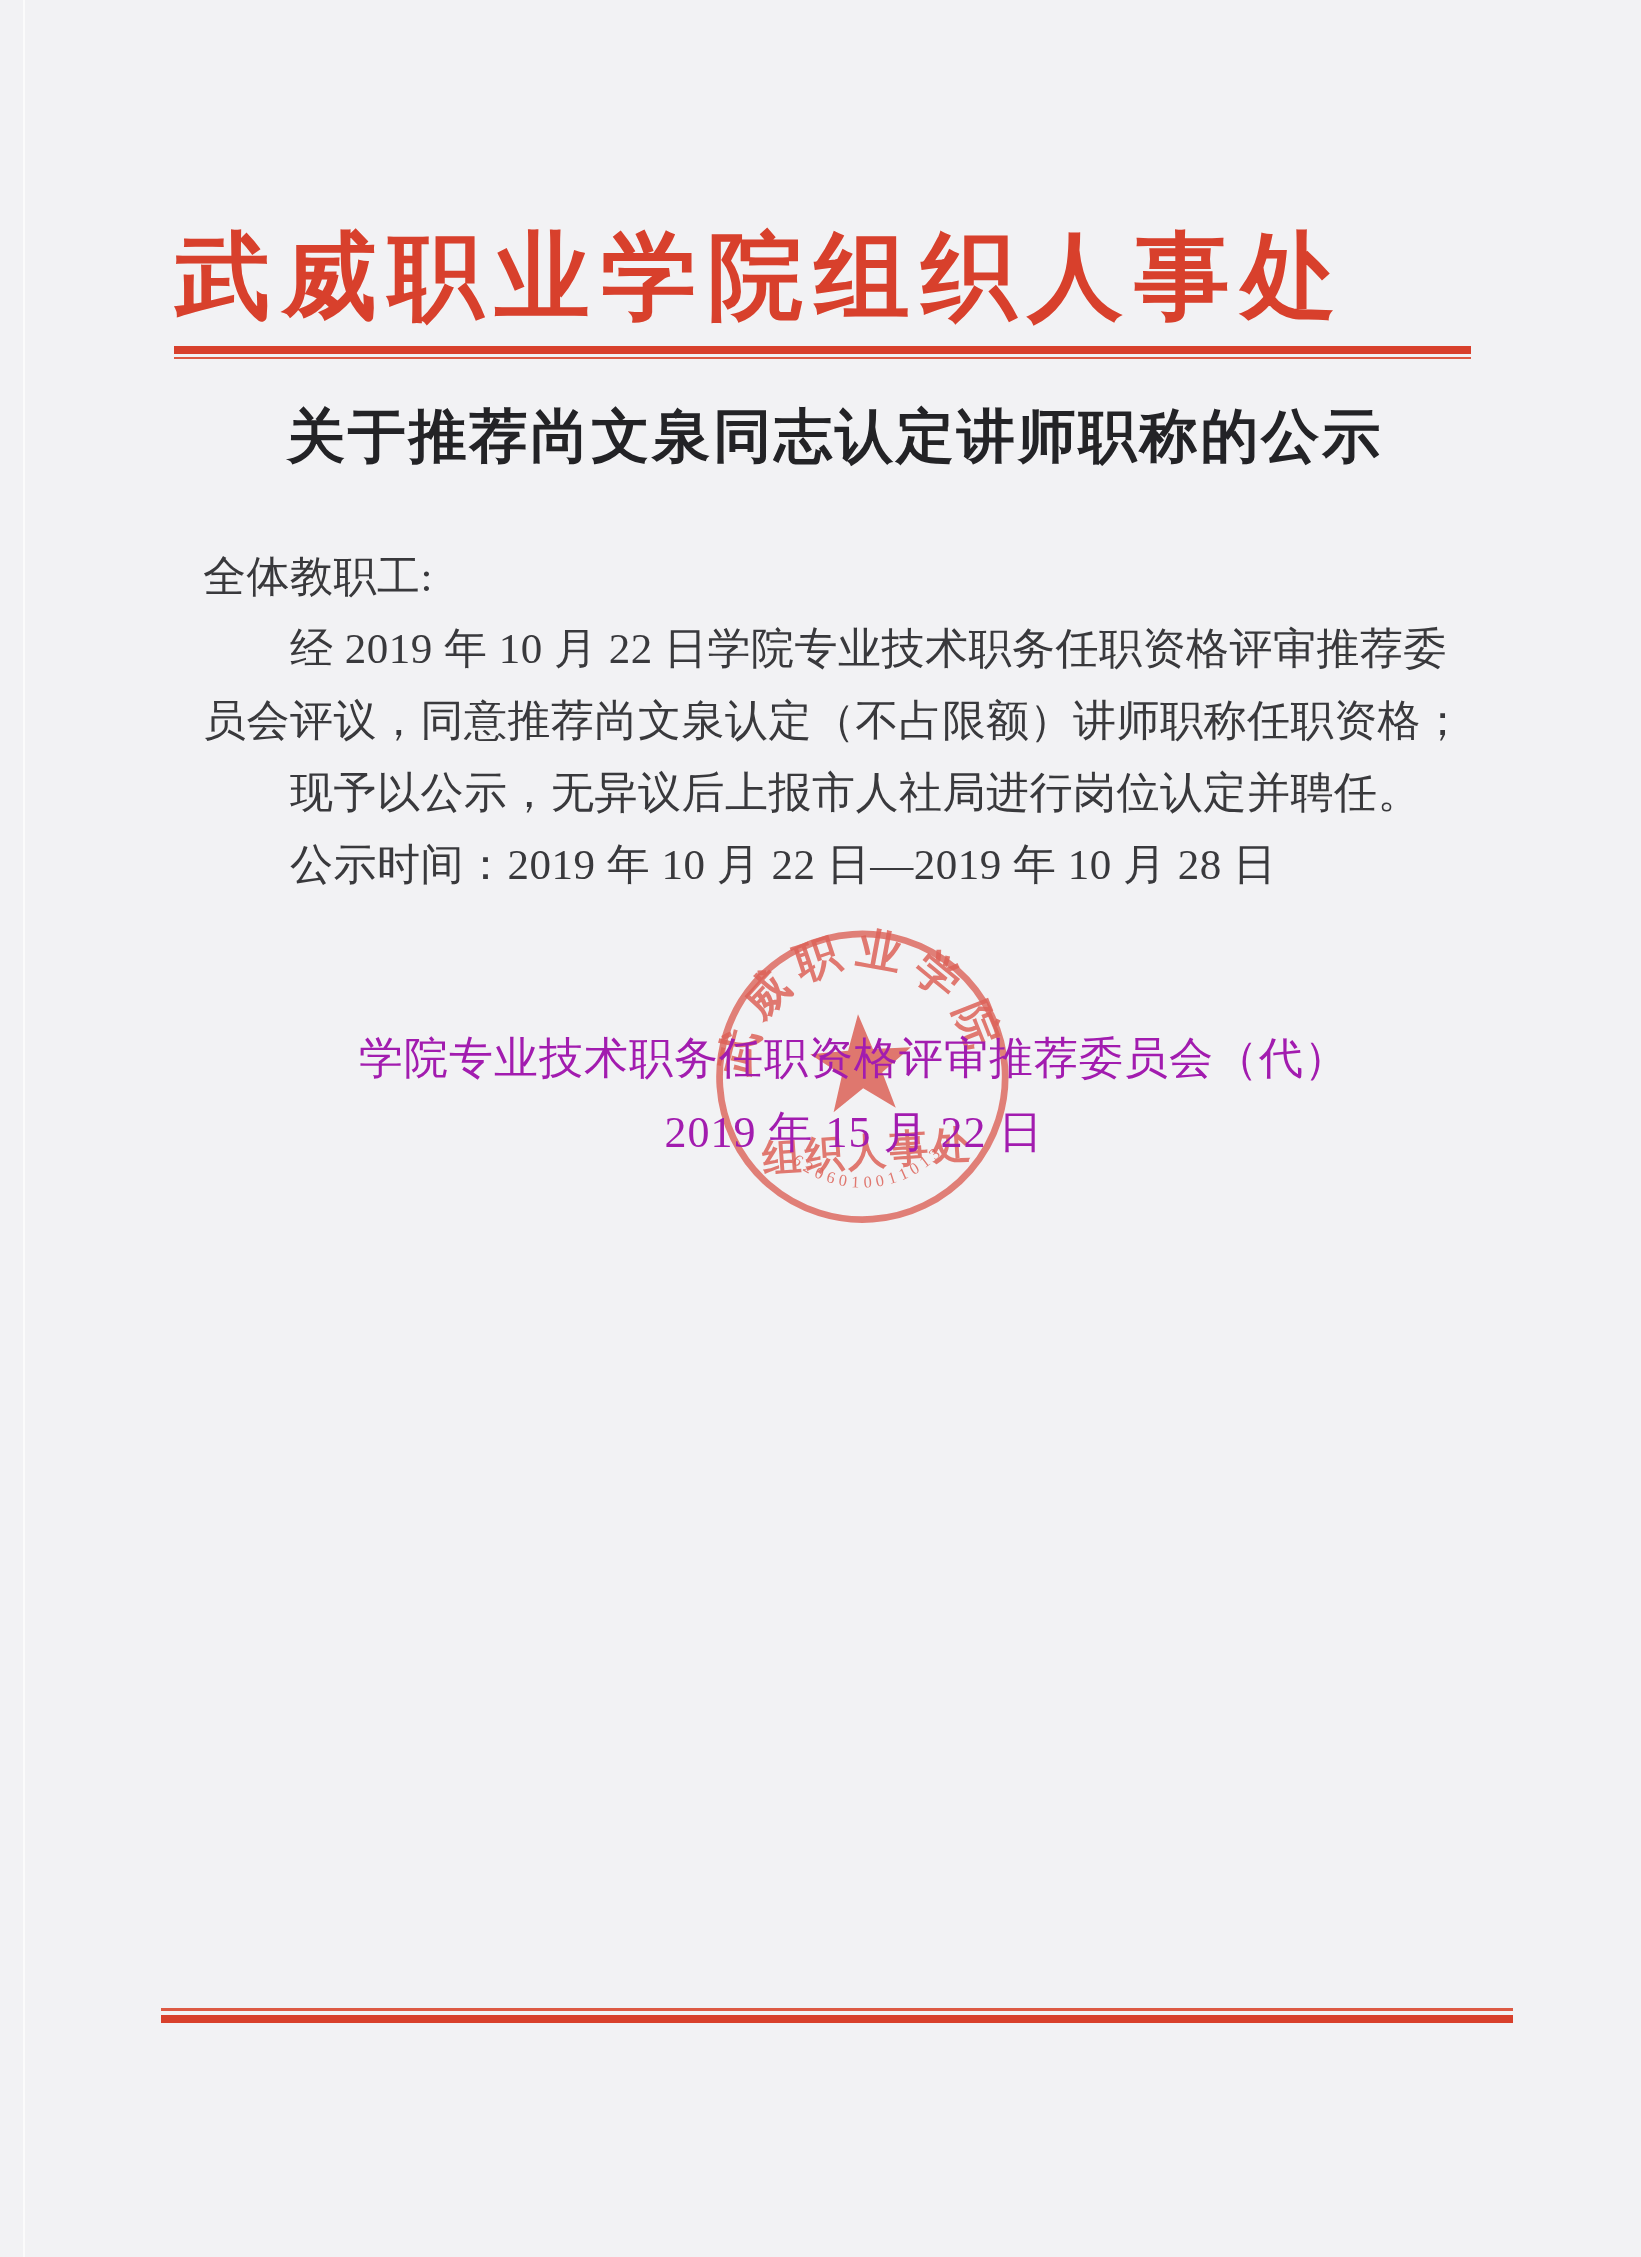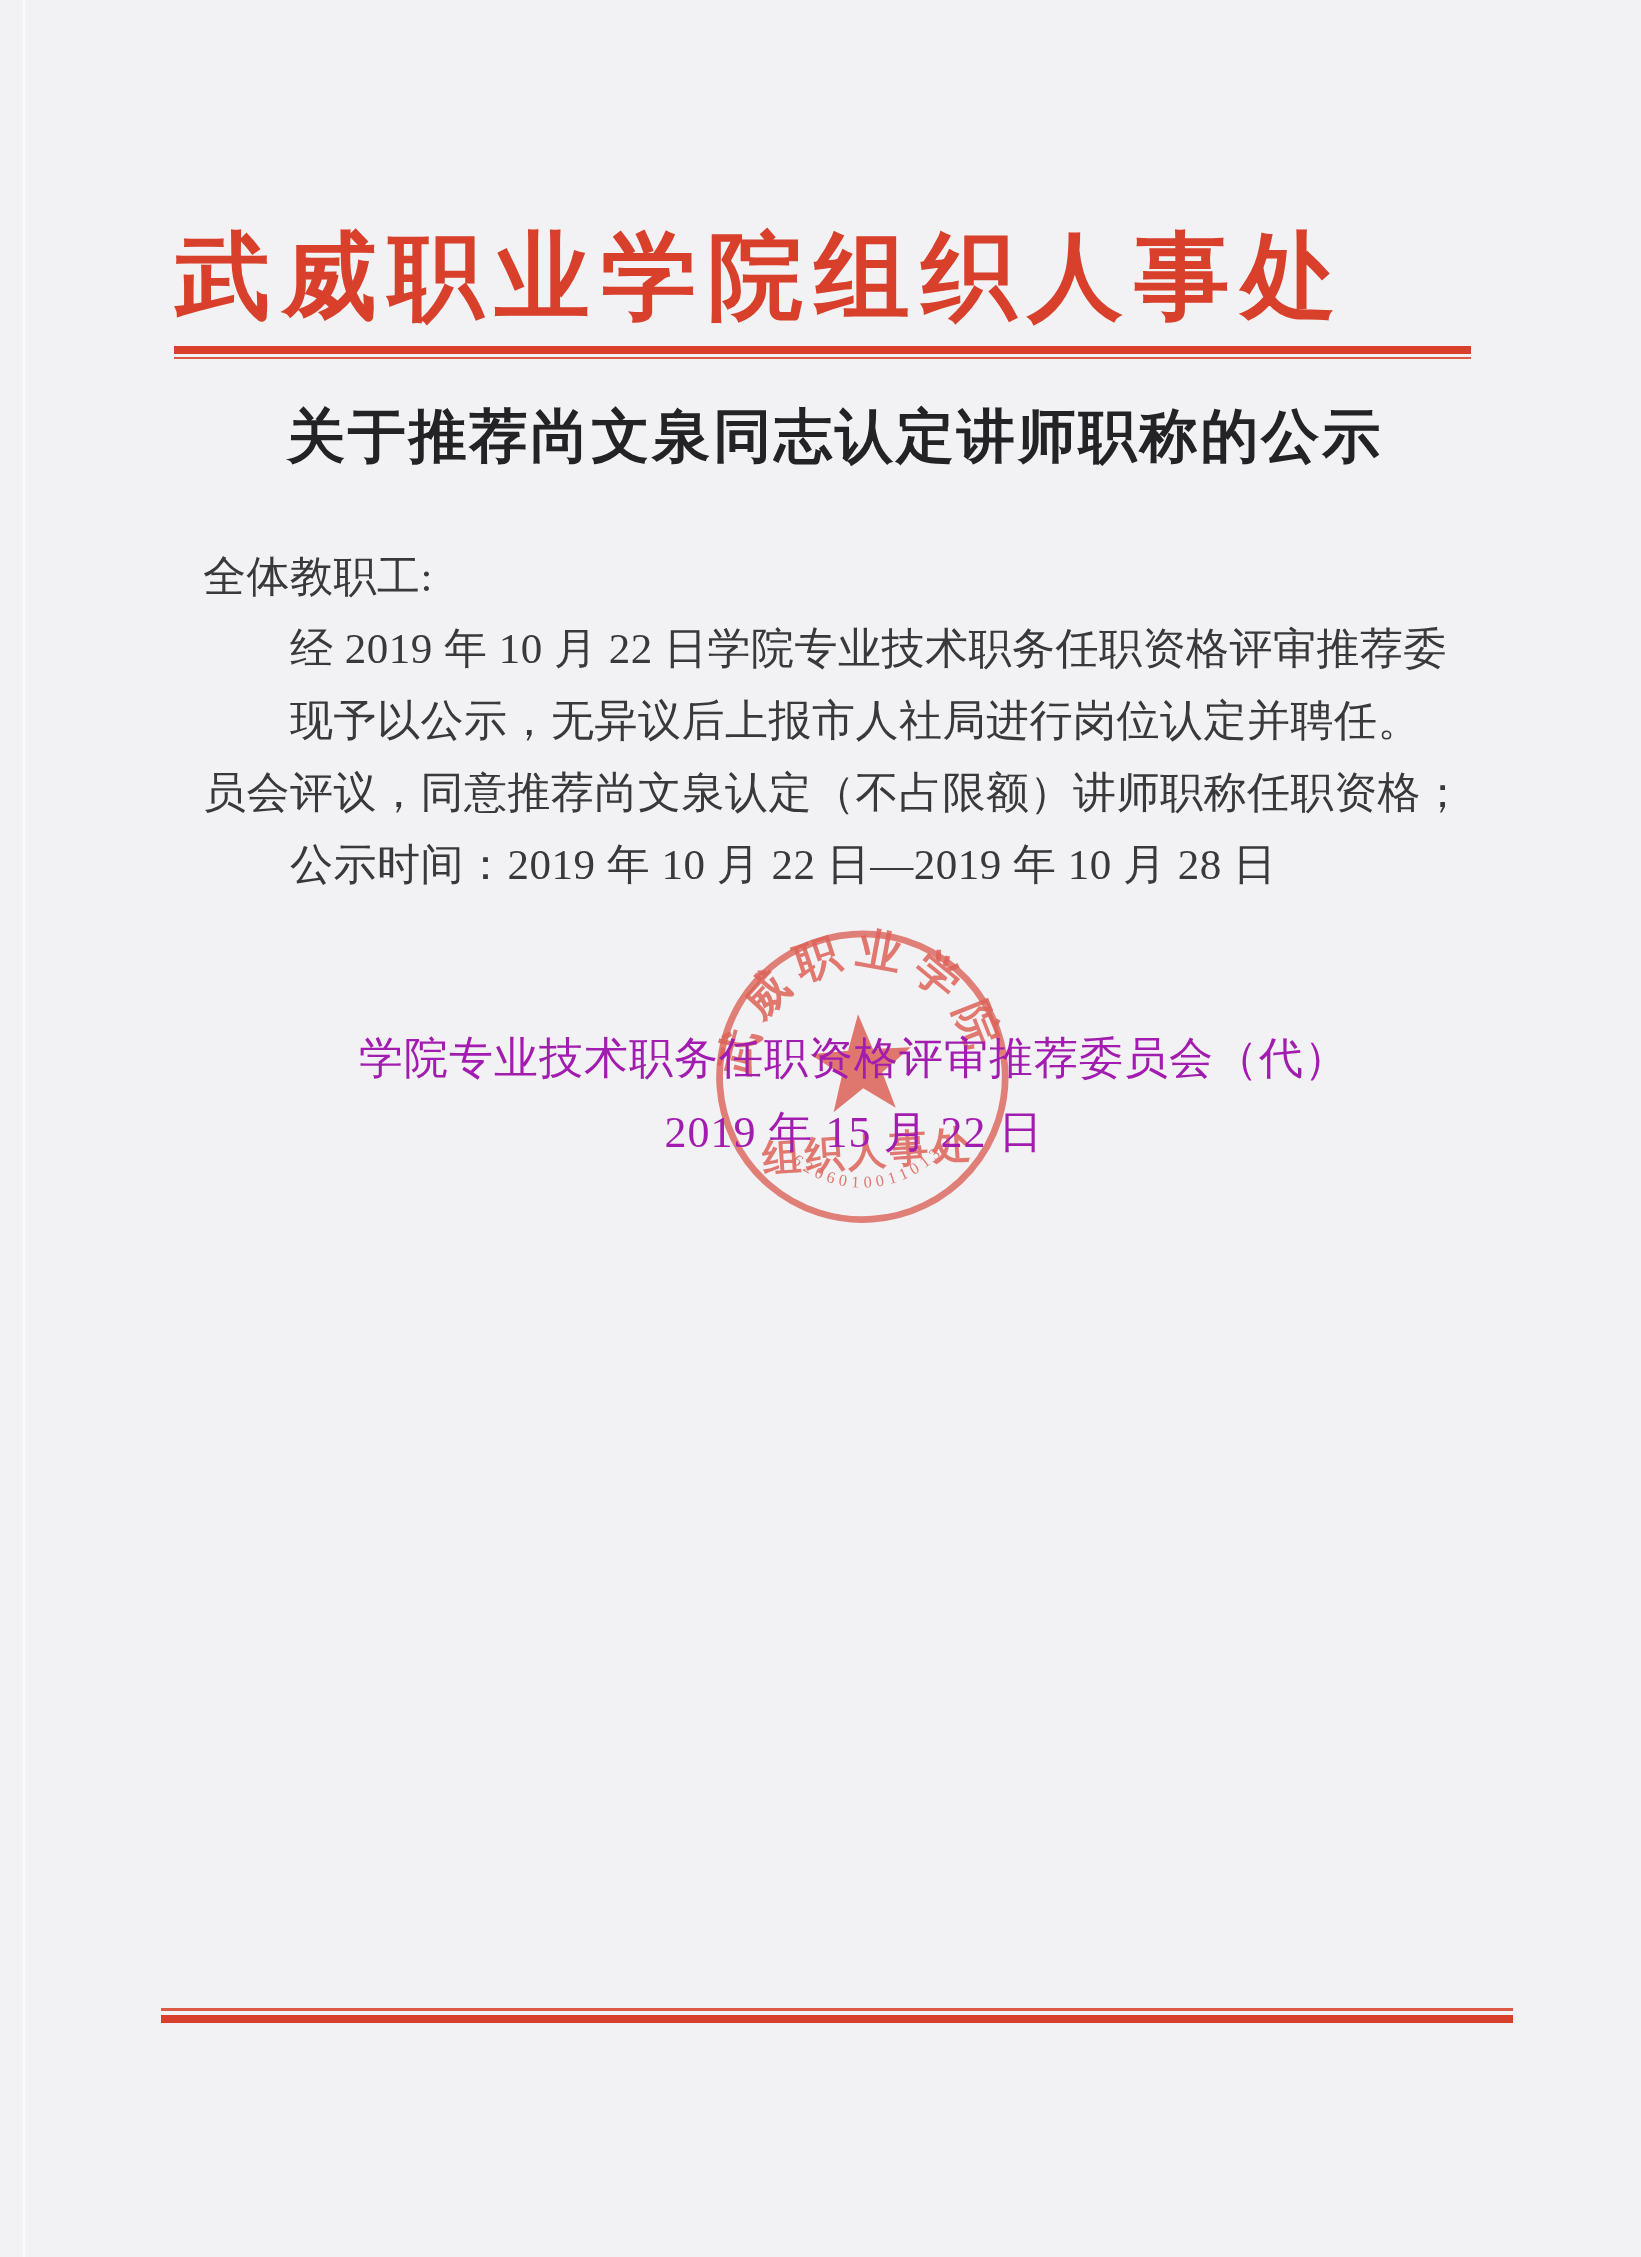--- a/index.html
+++ b/index.html
@@ -107,22 +107,22 @@
     <div class="thick" style="background:#d8402c;"></div>
     <div class="gap"></div>
     <div class="thin" style="background:#dd5a44;"></div>
   </div>
 
   <div class="doc-heading">关于推荐尚文泉同志认定讲师职称的公示</div>
 
   <div class="body-text">
     <div class="body-line">全体教职工:</div>
     <div class="body-line indent">经 2019 年 10 月 22 日学院专业技术职务任职资格评审推荐委</div>
+    <div class="body-line">员会评议，同意推荐尚文泉认定（不占限额）讲师职称任职资格；</div>
     <div class="body-line indent">现予以公示，无异议后上报市人社局进行岗位认定并聘任。</div>
-    <div class="body-line">员会评议，同意推荐尚文泉认定（不占限额）讲师职称任职资格；</div>
     <div class="body-line indent">公示时间：2019 年 10 月 22 日—2019 年 10 月 28 日</div>
   </div>
 
   <div class="signature-block">
     <div class="sig-line">学院专业技术职务任职资格评审推荐委员会（代）</div>
     <div class="sig-line">2019 年 15 月 22 日</div>
   </div>
 
   <svg class="seal" viewBox="0 0 314 320" xmlns="http://www.w3.org/2000/svg">
     <circle cx="155" cy="157" r="148" fill="none" stroke="#d94f43" stroke-width="7" stroke-opacity="0.8"></circle>

